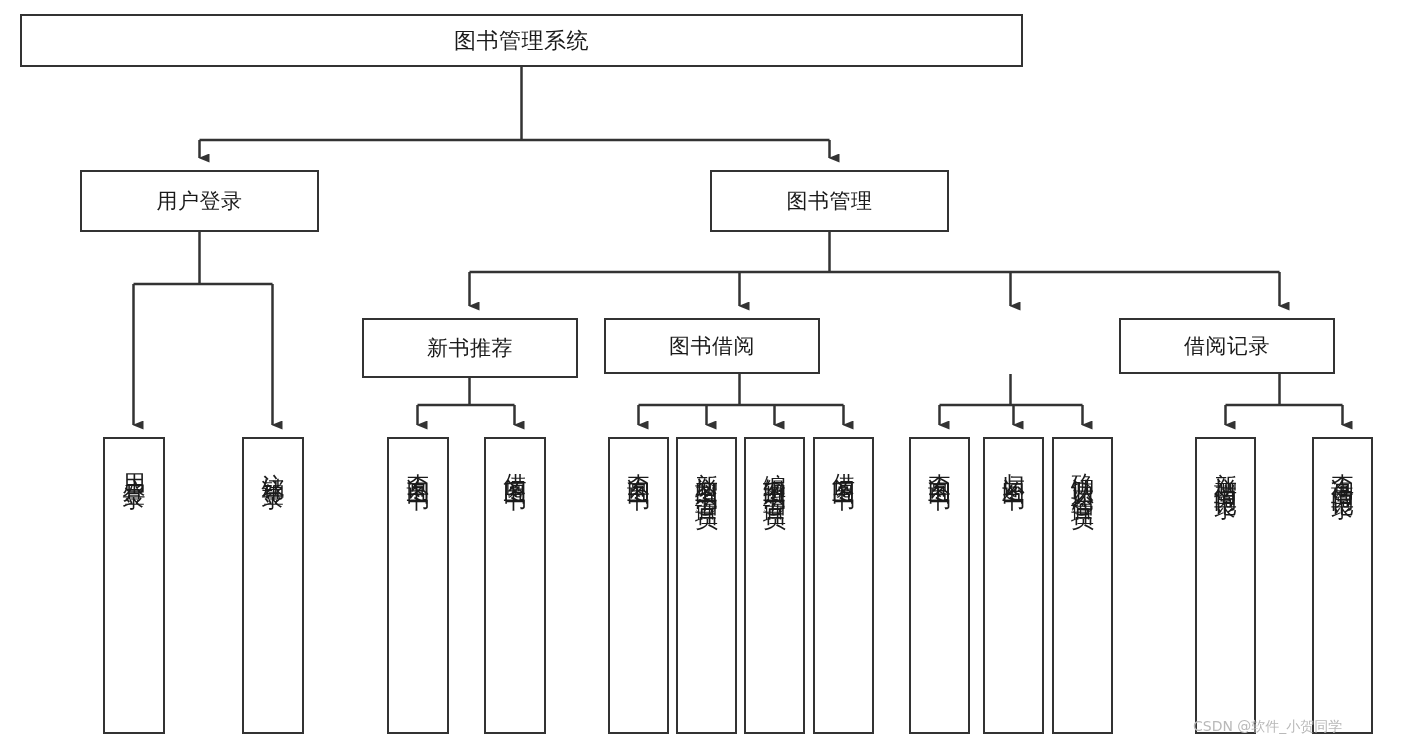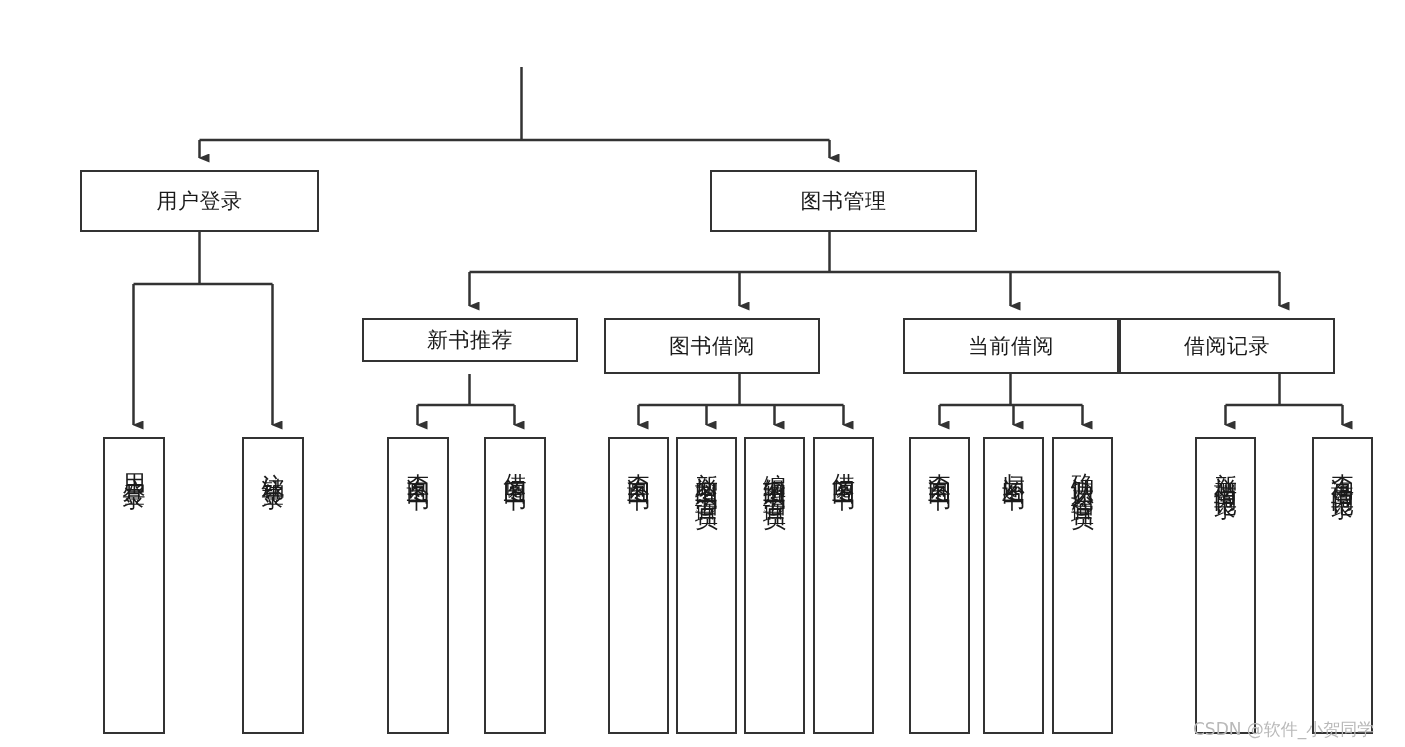--- a/index.html
+++ b/index.html
@@ -57,21 +57,21 @@
     font-size: 23px;
     letter-spacing: 5px;
     line-height: 1;
     white-space: nowrap;
   }
   .node.root .lbl { font-size: 22px; }
   #watermark {
     position: absolute;
     left: 1193px;
     top: 718px;
-    font-size: 17px;
+    font-size: 14px;
     color: #b9b9b9;
     white-space: nowrap;
     z-index: 5;
     font-family: "DejaVu Sans", "Liberation Sans", sans-serif;
   }
 </style>
 </head>
 <body>
 
 <div id="canvas">
@@ -119,36 +119,36 @@
       <path d="M1013.5,405 L1013.5,425" marker-end="url(#arrowhead)"></path>
       <path d="M1082.5,405 L1082.5,425" marker-end="url(#arrowhead)"></path>
 
       <path d="M1279.5,374 L1279.5,405"></path>
       <path d="M1225.5,405 L1342.5,405"></path>
       <path d="M1225.5,405 L1225.5,425" marker-end="url(#arrowhead)"></path>
       <path d="M1342.5,405 L1342.5,425" marker-end="url(#arrowhead)"></path>
     </g>
   </svg>
 
+  <div class="node horiz root" style="left:20px; top:14px; width:1003px; height:53px;">
+    <span class="lbl">图书管理系统</span>
+  </div>
 
   <div class="node horiz" style="left:80px; top:170px; width:239px; height:62px;">
     <span class="lbl">用户登录</span>
   </div>
-  <div class="node horiz" style="left:710px; top:170px; width:267px; height:62px;">
+  <div class="node horiz" style="left:710px; top:170px; width:239px; height:62px;">
     <span class="lbl">图书管理</span>
   </div>
 
-  <div class="node horiz" style="left:362px; top:318px; width:216px; height:44px;">
+  <div class="node horiz" style="left:362px; top:318px; width:216px; height:60px;">
     <span class="lbl">新书推荐</span>
   </div>
   <div class="node horiz" style="left:604px; top:318px; width:216px; height:56px;">
     <span class="lbl">图书借阅</span>
-  </div>
-  <div class="node horiz" style="left:903px; top:318px; width:216px; height:56px;">
-    <span class="lbl">当前借阅</span>
   </div>
   <div class="node horiz" style="left:1119px; top:318px; width:216px; height:56px;">
     <span class="lbl">借阅记录</span>
   </div>
 
   <div class="node vert" style="left:103px; top:437px; width:62px; height:297px;">
     <span class="lbl">用户登录</span>
   </div>
   <div class="node vert" style="left:242px; top:437px; width:62px; height:297px;">
     <span class="lbl">注销登录</span>

